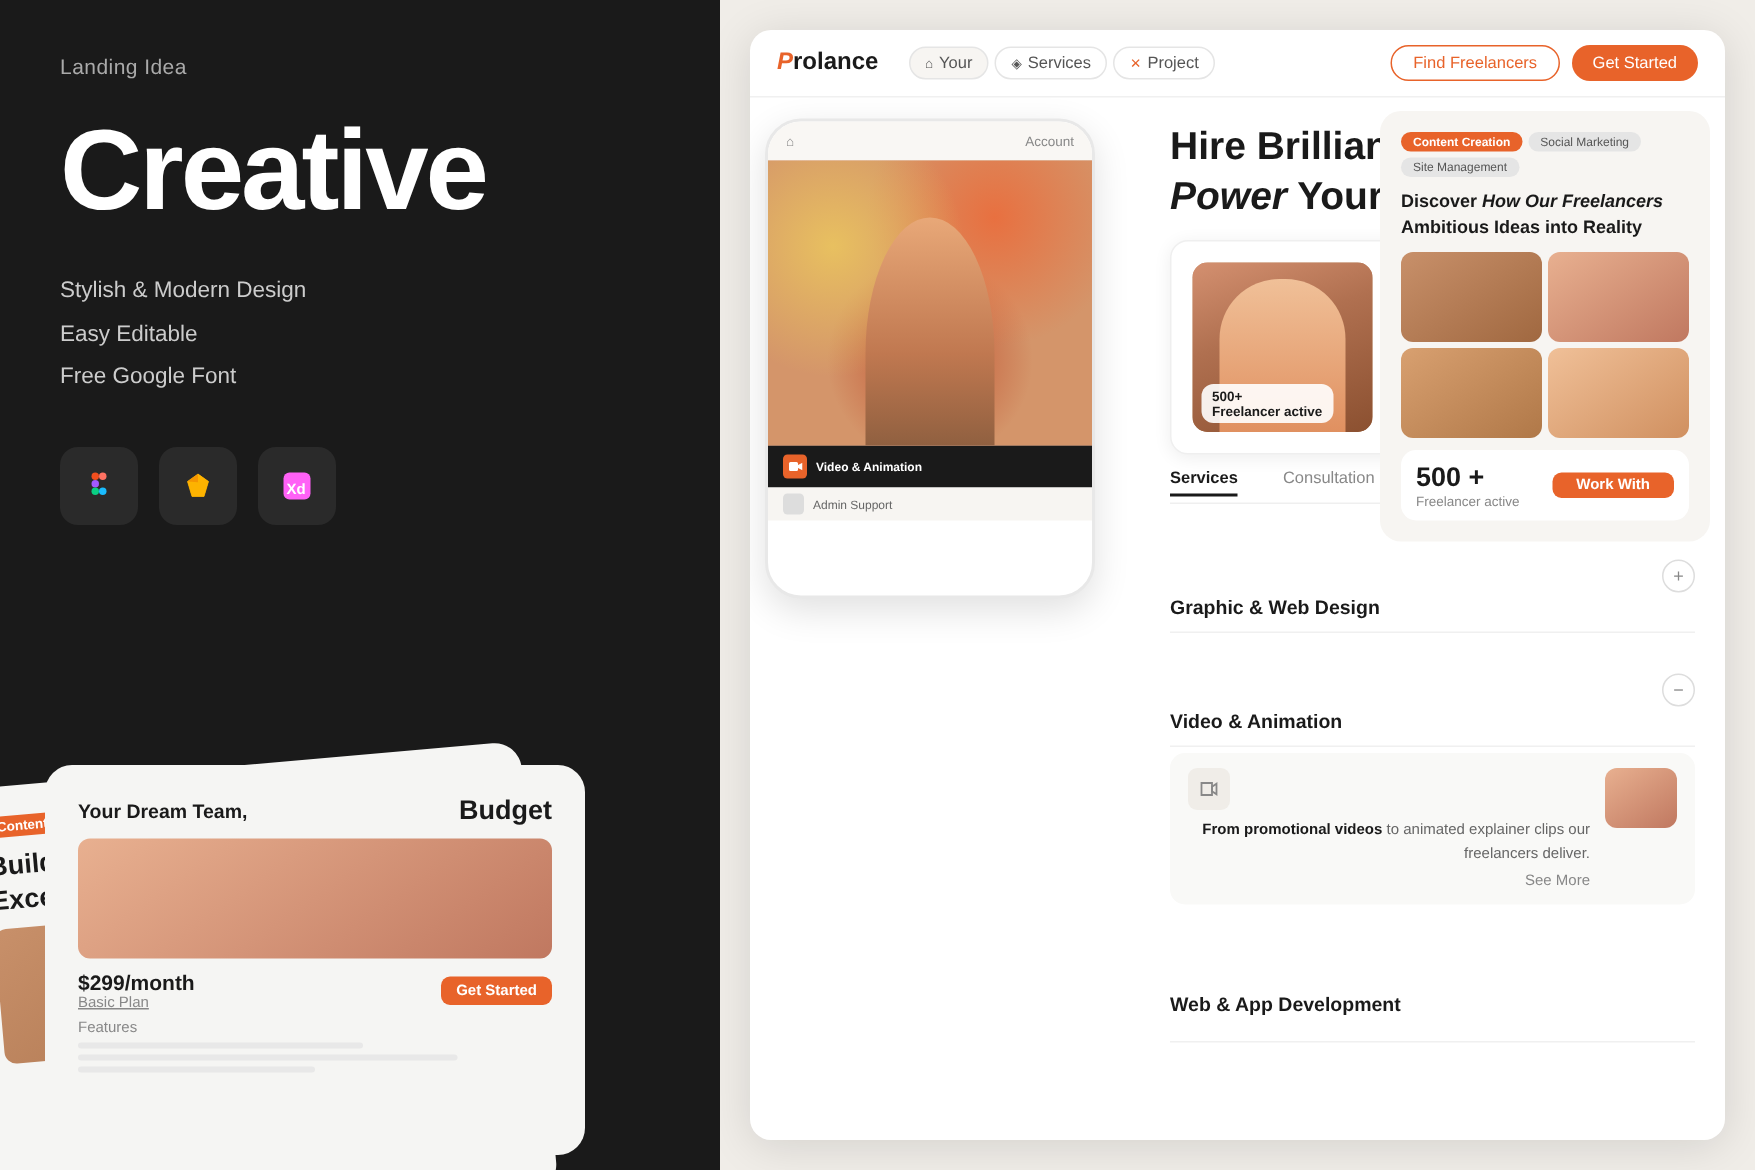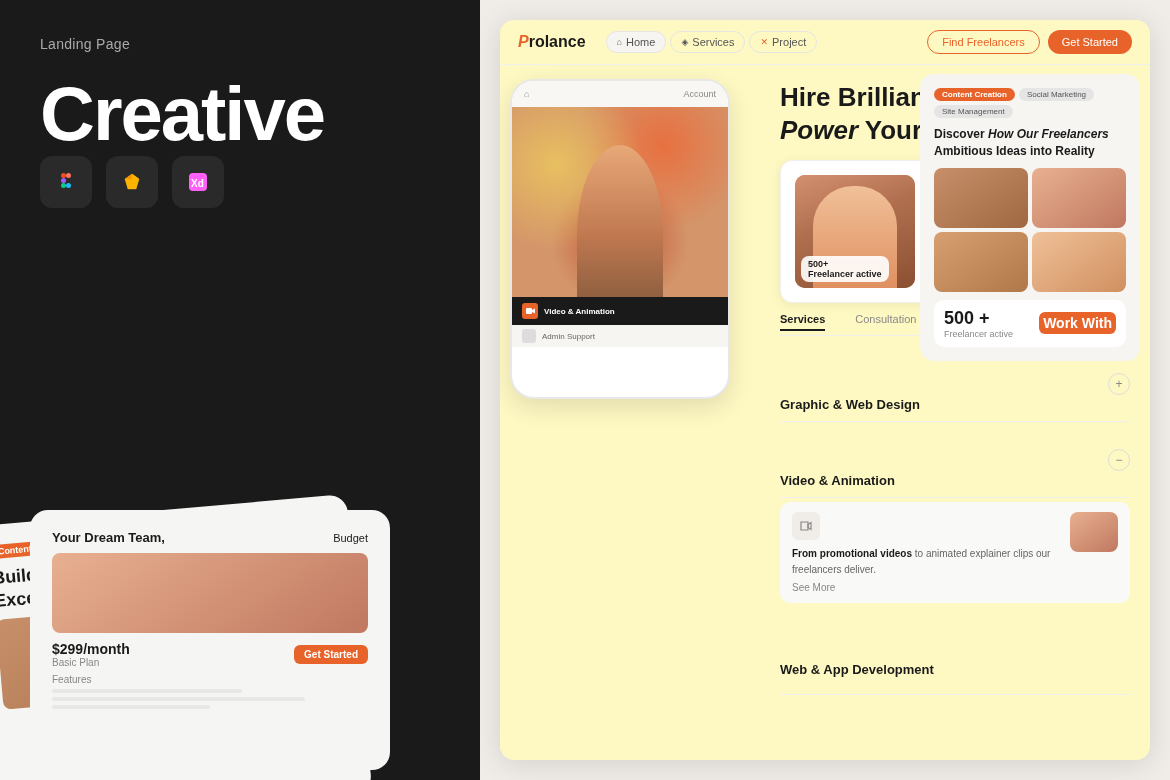--- a/index.html
+++ b/index.html
@@ -153,21 +153,21 @@
       flex: 1;
       height: 780px;
       background: #f0ede8;
       padding: 0;
       position: relative;
       overflow: hidden;
     }
 
     
     .website-mockup {
-      background: #fef9c3;
+      background: #ffffff;
       border-radius: 14px;
       position: absolute;
       top: 20px;
       left: 20px;
       right: 20px;
       bottom: 20px;
       overflow: hidden;
       box-shadow: 0 4px 30px rgba(0,0,0,0.12);
     }
 
@@ -477,20 +477,21 @@
       font-size: 12px;
       color: #888;
       cursor: pointer;
     }
 
     .service-expanded {
       background: #f9f9f7;
       border-radius: 10px;
       padding: 10px 12px;
       margin-top: 4px;
+      text-align: right;
     }
 
     .service-expanded-icon {
       width: 28px;
       height: 28px;
       border-radius: 6px;
       background: #f0ede8;
       display: flex;
       align-items: center;
       justify-content: center;
@@ -659,26 +660,31 @@
       font-size: 13px;
       font-weight: 600;
       color: #1a1a1a;
       padding: 8px 0;
     }
   </style>
 </head>
 <body>
 
 <div class="left-panel">
-  <div class="label-landing">Landing Page</div>
+  <div class="label-landing">Landing Idea</div>
 
   <div>
     <div class="headline-creative">Creative</div>
   </div>
 
+  <div class="features-list">
+    <p>Stylish &amp; Modern Design</p>
+    <p>Easy Editable</p>
+    <p>Free Google Font</p>
+  </div>
 
   <div class="tool-icons">
     <div class="tool-icon tool-figma">
       <svg width="22" height="22" viewBox="0 0 22 22" fill="none">
         <rect x="6" y="2" width="5" height="5" rx="2.5" fill="#F24E1E"></rect>
         <rect x="11" y="2" width="5" height="5" rx="2.5" fill="#FF7262"></rect>
         <rect x="6" y="7" width="5" height="5" rx="2.5" fill="#A259FF"></rect>
         <rect x="6" y="12" width="5" height="5" rx="2.5" fill="#0ACF83"></rect>
         <circle cx="13.5" cy="14.5" r="2.5" fill="#1ABCFE"></circle>
       </svg>
@@ -706,27 +712,27 @@
         <span class="card-tag">Content Creation</span>
         <span class="card-tag-gray">Social Marketing</span>
       </div>
       <div style="font-size:18px;font-weight:700;color:#1a1a1a;line-height:1.3;margin-bottom:6px;">Building Connections, Delivering<br>Excellence</div>
       <div class="photo-block photo-a"></div>
     </div>
 
     <div class="preview-card-main">
       <div style="display:flex;justify-content:space-between;align-items:center;margin-bottom:8px;">
         <span style="font-size:13px;font-weight:700;color:#1a1a1a;">Your Dream Team,</span>
-        <span style="font-size:11px;font-weight:400;color:#1a1a1a;">Budget</span>
+        <span style="font-size:18px;font-weight:700;color:#1a1a1a;">Budget</span>
       </div>
       <div class="photo-block photo-b" style="height:80px;"></div>
       <div style="margin-top:8px;display:flex;justify-content:space-between;align-items:center;">
         <div>
           <div style="font-size:14px;font-weight:700;color:#1a1a1a;">$299/month</div>
-          <div style="font-size:10px;color:#888;">Basic Plan</div>
+          <div style="font-size:10px;color:#888;text-decoration:underline;">Basic Plan</div>
         </div>
         <div style="background:#e8632a;color:white;border-radius:6px;padding:4px 10px;font-size:10px;font-weight:600;">Get Started</div>
       </div>
       <div style="margin-top:6px;">
         <div style="font-size:10px;color:#888;margin-bottom:4px;">Features</div>
         <div style="width:60%;height:4px;background:#e8e8e8;border-radius:2px;margin-top:4px;"></div>
         <div style="width:80%;height:4px;background:#e8e8e8;border-radius:2px;margin-top:4px;"></div>
         <div style="width:50%;height:4px;background:#e8e8e8;border-radius:2px;margin-top:4px;"></div>
       </div>
     </div>
@@ -734,21 +740,21 @@
 </div>
 
 <div class="right-panel">
   <div class="website-mockup">
 
     <div class="nav-bar">
       <div class="logo-text"><span style="color:#e8632a;font-weight:900;font-style:italic;">P</span><span>rolance</span></div>
       <div class="nav-items">
         <div class="nav-item active">
           <span style="font-size:9px;">⌂</span>
-          <span>Home</span>
+          <span>Your</span>
         </div>
         <div class="nav-item">
           <span style="font-size:9px;">◈</span>
           <span>Services</span>
         </div>
         <div class="nav-item">
           <span style="font-size:9px;color:#e8632a;">✕</span>
           <span>Project</span>
         </div>
       </div>
@@ -876,20 +882,20 @@
             <div class="side-photo-item photo-a"></div>
             <div class="side-photo-item-2 photo-b"></div>
             <div class="side-photo-item photo-c"></div>
             <div class="side-photo-item-2 photo-d"></div>
           </div>
           <div class="side-stat-box">
             <div>
               <div class="side-stat-number">500 +</div>
               <div class="side-stat-label">Freelancer active</div>
             </div>
-            <div style="background:#e8632a;color:white;border-radius:6px;padding:3px 4px;font-size:14px;font-weight:600;margin-left:auto;">Work With</div>
+            <div style="background:#e8632a;color:white;border-radius:6px;padding:3px 16px;font-size:10px;font-weight:600;margin-left:auto;">Work With</div>
           </div>
         </div>
       </div>
 
     </div>
   </div>
 </div>
 
 </body></html>

